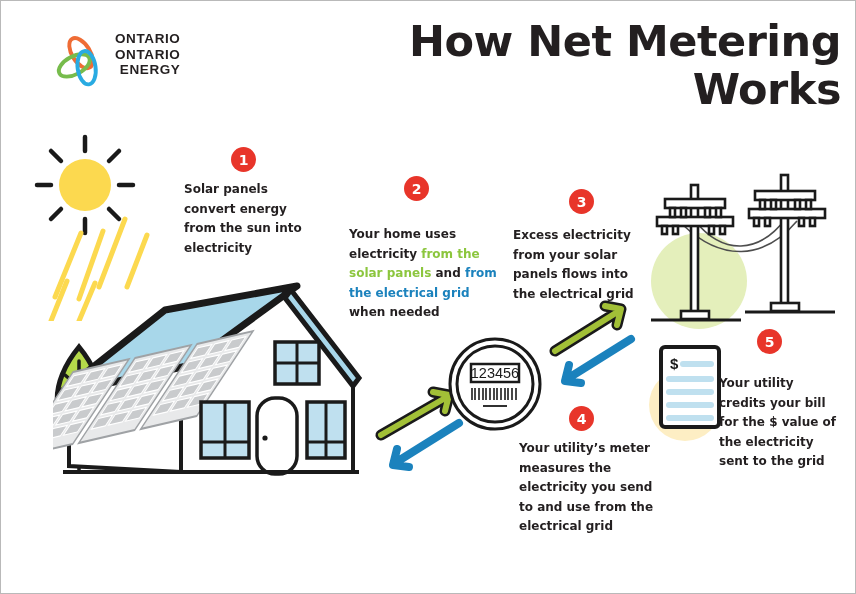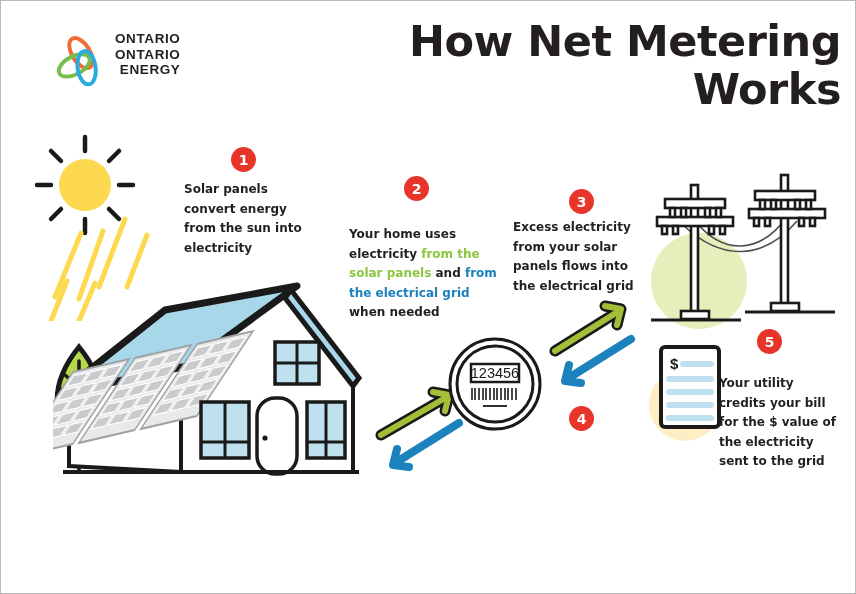--- a/index.html
+++ b/index.html
@@ -27,21 +27,21 @@
   .blue{color:#1b82bd;}
   
   #step1{left:183px;top:146px;width:135px;}
   #step1 .badge{margin-left:47px;}
   #step1 .stext{margin-top:8px;}
   #step2{left:348px;top:175px;width:148px;}
   #step2 .badge{margin-left:55px;}
   #step2 .stext{margin-top:24px;}
   #step3{left:512px;top:188px;width:140px;}
   #step3 .badge{margin-left:56px;}
-  #step3 .stext{margin-top:4px;}
+  #step3 .stext{margin-top:12px;}
   #step4{left:518px;top:405px;width:140px;}
   #step4 .badge{margin-left:50px;}
   #step4 .stext{margin-top:8px;}
   #step5{left:718px;top:328px;width:120px;}
   #step5 .badge{margin-left:38px;}
   #step5 .stext{margin-top:20px;}
   .art{position:absolute;}
 </style>
 </head>
 <body>
@@ -301,20 +301,21 @@
     <div class="stext"><span>Your home uses electricity </span><span class="green">from the solar panels</span><span> and </span><span class="blue">from the electrical grid</span><span> when needed</span></div>
   </div>
 
   <div id="step3" class="step">
     <div class="badge">3</div>
     <div class="stext">Excess electricity from your solar panels flows into the electrical grid</div>
   </div>
 
   <div id="step4" class="step">
     <div class="badge">4</div>
+    <div class="stext">Your utility’s meter measures the electricity you send to and use from the electrical grid</div>
   </div>
 
   <div id="step5" class="step">
     <div class="badge">5</div>
     <div class="stext">Your utility credits your bill for the $ value of the electricity sent to the grid</div>
   </div>
 
 </div>
 
 </body></html>

